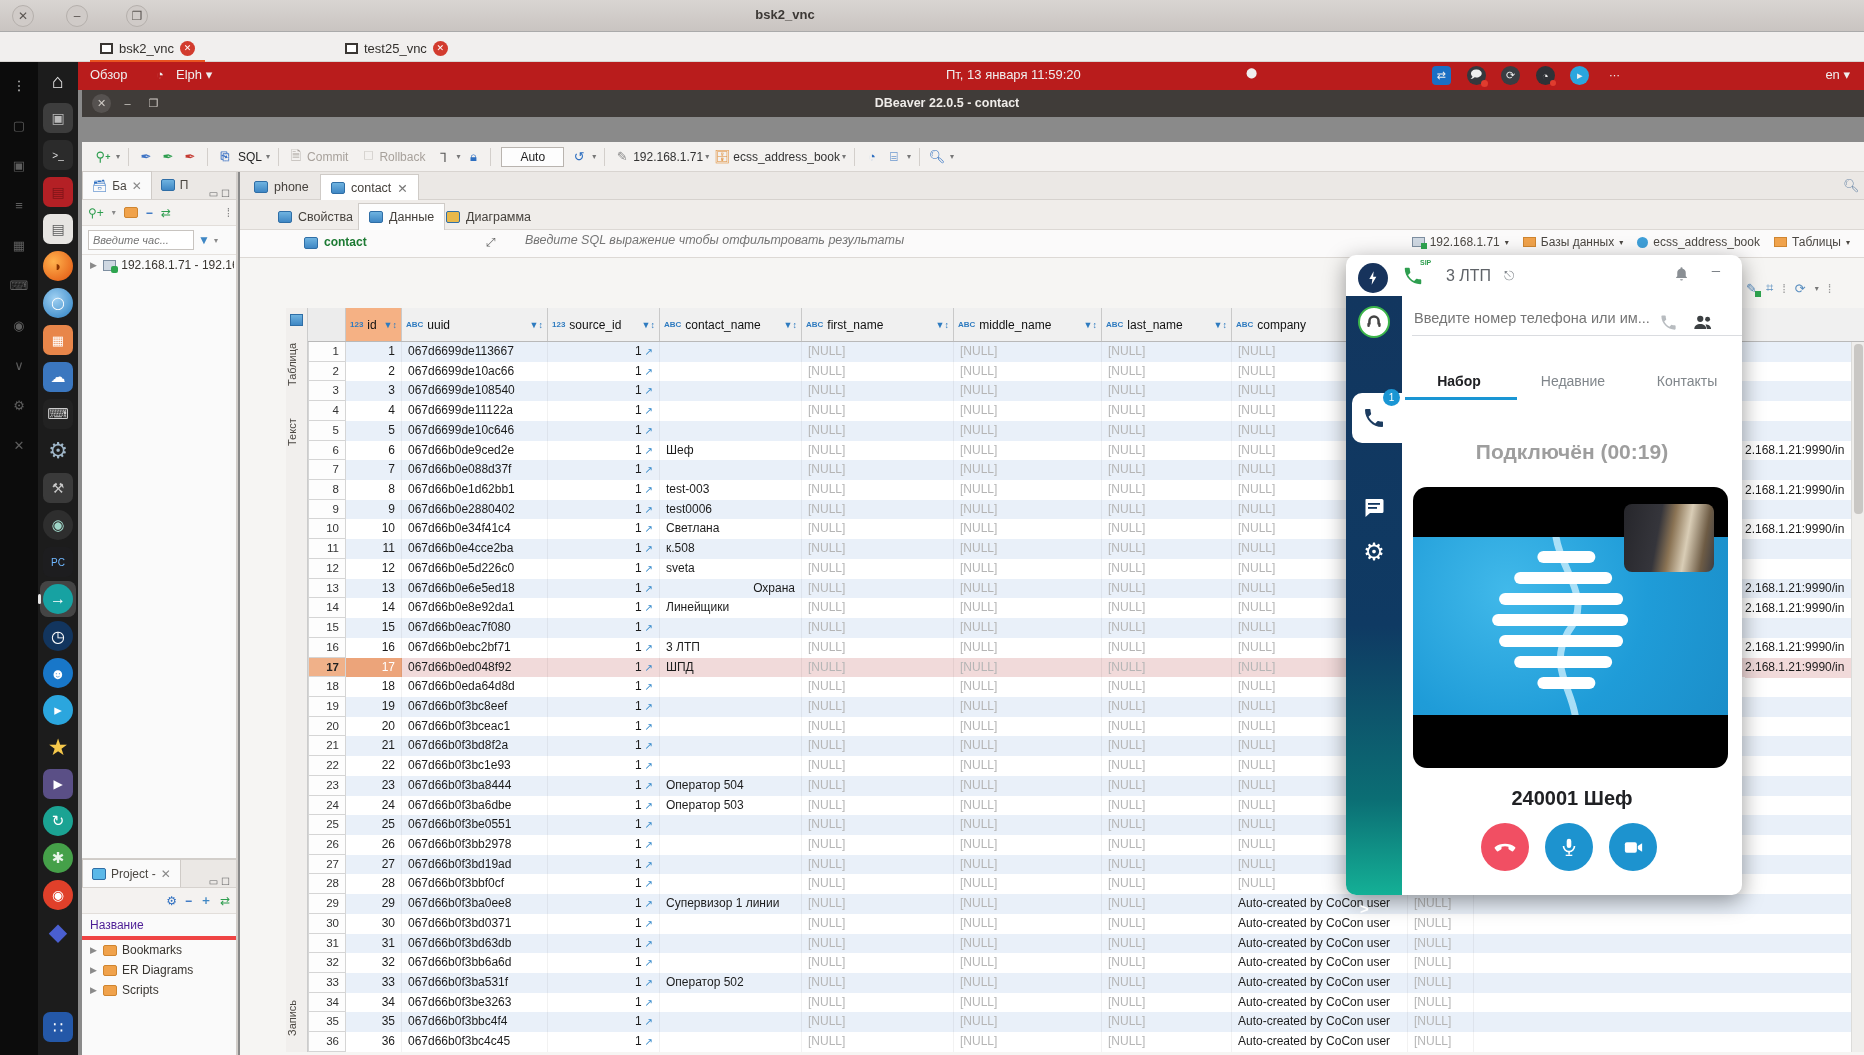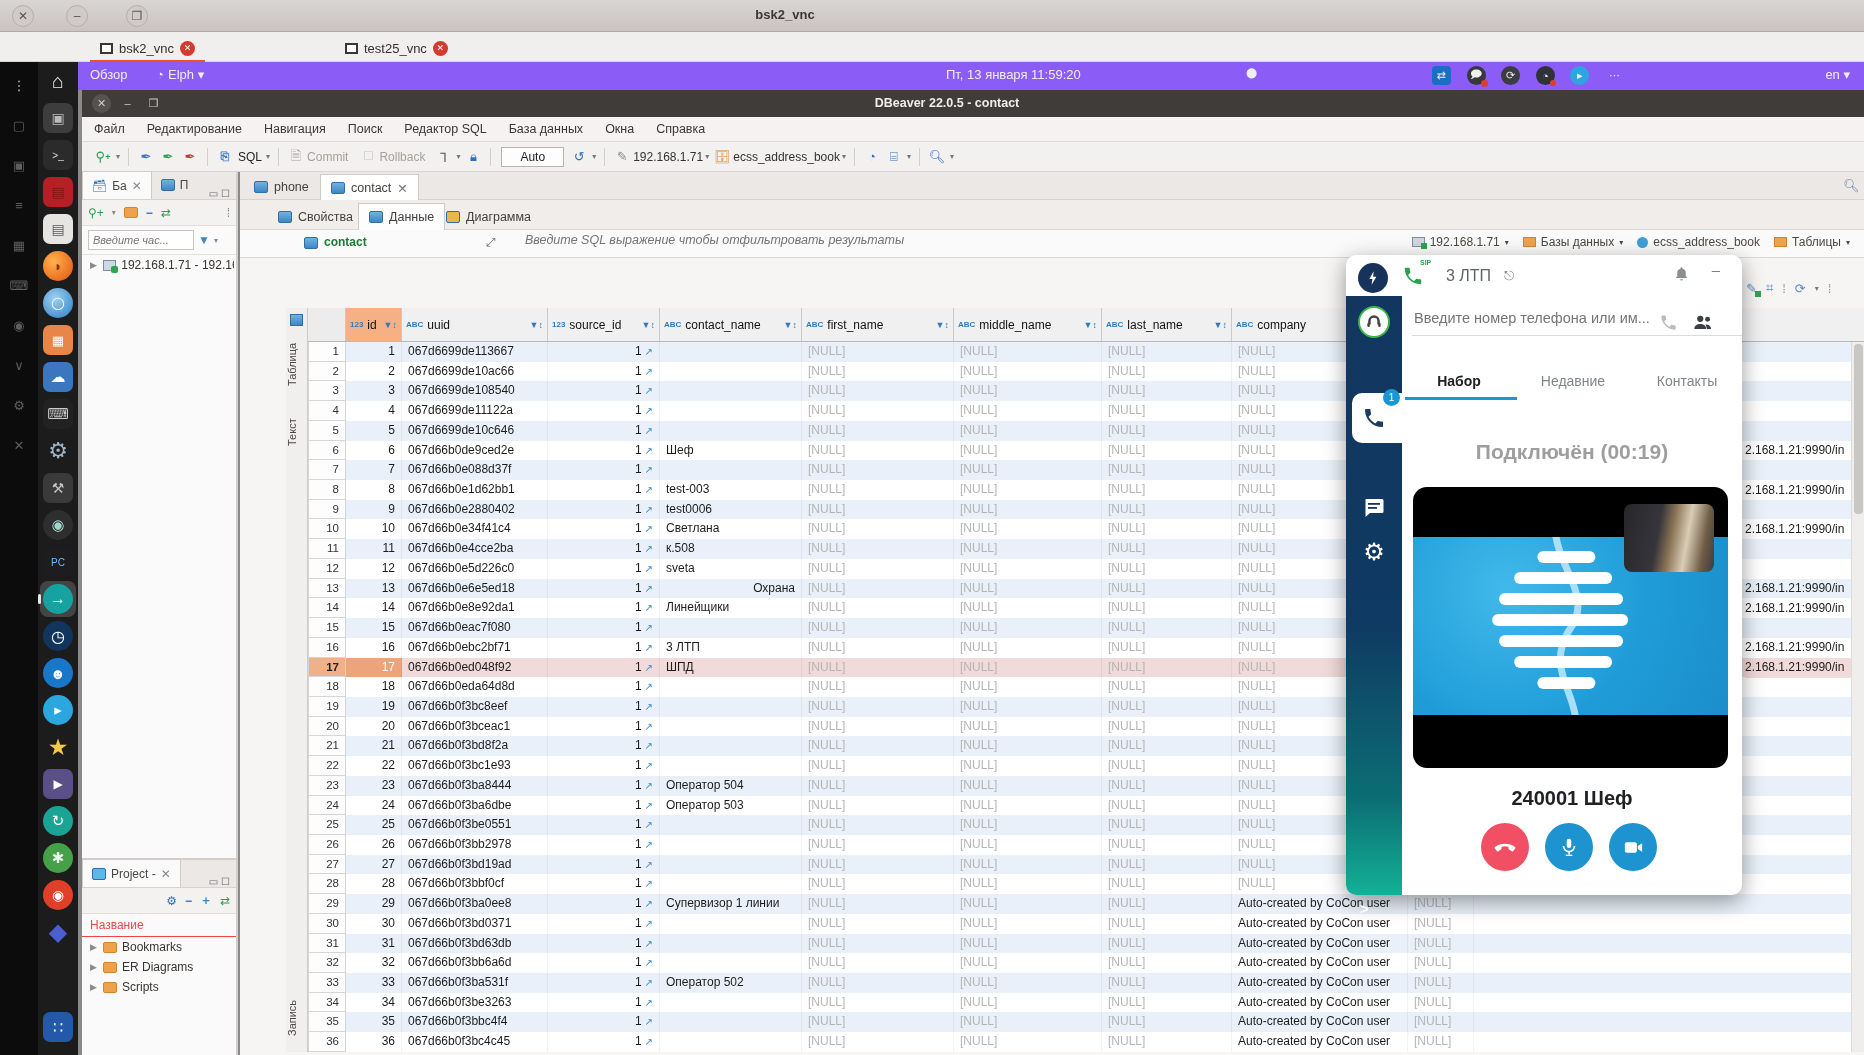--- a/index.html
+++ b/index.html
@@ -17,21 +17,21 @@
   .vnc-tab.active:after{content:"";position:absolute;left:0;right:0;bottom:-1px;height:3px;background:#e95420}
   
   #vnc-strip{left:0;top:62px;width:38px;height:993px;background:#0c0c0c}
   .strip-ic{position:absolute;left:0;width:38px;text-align:center;color:#5e5e5e;font-size:13px}
   #dock{left:38px;top:62px;width:40px;height:993px;background:#1c1c1c}
   .dock-item{position:absolute;left:5px;width:30px;height:30px;display:flex;align-items:center;justify-content:center;border-radius:7px;font-size:16px}
   .dock-item.circle{border-radius:50%}
   .dock-active-bg{position:absolute;left:2px;width:36px;height:36px;border-radius:8px;background:rgba(255,255,255,.18)}
   .dock-dot{position:absolute;left:0;width:3px;height:10px;border-radius:2px;background:#e6e6e6}
   
-  #topbar{left:78px;top:62px;width:1786px;height:28px;background:#8b5cf6;color:#efefef;font-size:13px}
+  #topbar{left:78px;top:62px;width:1786px;height:28px;background:#b91c1c;color:#efefef;font-size:13px}
   #topbar .tb{position:absolute;top:5px}
   .tray-ic{display:inline-flex;width:19px;height:19px;border-radius:4px;align-items:center;justify-content:center;font-size:11px;margin-left:12px;vertical-align:middle}
   
   #db-titlebar{left:82px;top:90px;width:1782px;height:27px;background:#403c39;color:#efece9}
   #db-title{position:absolute;top:6px;left:770px;width:190px;text-align:center;font-weight:bold;font-size:12.5px}
   .db-ctl{position:absolute;top:4px;width:19px;height:19px;border-radius:50%;text-align:center;line-height:18px;font-size:11px;color:#cfcac5}
   #db-menubar{left:82px;top:117px;width:1782px;height:25px;background:#f5f3f1;border-bottom:1px solid #dedad6;display:flex;align-items:center;gap:22px;padding-left:12px;font-size:12.5px;color:#3b3834}
   #db-toolbar{left:82px;top:142px;width:1782px;height:30px;background:#f3f1ef;border-bottom:1px solid #d8d4d0;display:flex;align-items:center;font-size:12px;color:#444;padding-left:10px}
   .ti{display:inline-flex;align-items:center;justify-content:center;min-width:20px;height:20px;margin:0 1px;font-size:13px}
   .tsep{width:1px;height:18px;background:#d3cfcb;margin:0 6px}
@@ -170,51 +170,41 @@
       <div class="dock-item circle" style="top: 744px; background: rgb(27, 163, 147); color: rgb(255, 255, 255); font-size: 15px;">↻</div>
       <div class="dock-item circle" style="top: 781px; background: rgb(69, 160, 73); color: rgb(232, 245, 233); font-size: 15px;">✱</div>
       <div class="dock-item circle" style="top: 818px; background: rgb(224, 64, 42); color: rgb(255, 255, 255); font-size: 14px;">◉</div>
       <div class="dock-item" style="top: 855px; background: transparent; color: rgb(74, 95, 208); font-size: 24px;">◆</div>
       <div class="dock-item" style="top: 950px; background: rgb(36, 88, 168); color: rgb(255, 255, 255); font-size: 16px;">∷</div>
     </div>
 
   <div class="abs" id="topbar">
     <span class="tb" style="left:12px">Обзор</span>
     <span class="tb" style="left:78px">◔</span>
-    <span class="tb" style="left:90px"><span>Elph</span> ▾</span>
+    <span class="tb" style="left:98px"><span>Elph</span> ▾</span>
     <span class="tb" style="left:868px">Пт, 13 января  11:59:20</span>
     <span class="tb" style="left:1168px;font-size:10px">⬤</span>
     <span class="tb" style="right:240px;top:4px">
       <span class="tray-ic" style="background:#1a6fc4">⇄</span>
       <span class="tray-ic" style="background:#35383d;border-radius:50%;position:relative">🗩<i style="position:absolute;right:-2px;bottom:-2px;width:7px;height:7px;border-radius:50%;background:#e03c2e"></i></span>
       <span class="tray-ic" style="background:#3a3d42;border-radius:50%">⟳</span>
       <span class="tray-ic" style="background:#2f3237;border-radius:50%;position:relative">◔<i style="position:absolute;right:-1px;bottom:-1px;width:6px;height:6px;border-radius:50%;background:#e03c2e"></i></span>
       <span class="tray-ic" style="background:#2ba6de;border-radius:50%">▸</span>
       <span class="tray-ic">⋯</span>
     </span>
     <span class="tb" style="right:14px"><span>en</span> ▾</span>
   </div>
 
   <div class="abs" id="db-titlebar">
     <div class="db-ctl" style="left:10px;background:#565250">✕</div>
     <div class="db-ctl" style="left:36px">–</div>
     <div class="db-ctl" style="left:62px">❐</div>
     <div id="db-title">DBeaver 22.0.5 - contact</div>
   </div>
 
-  <div class="abs" id="db-menubar">
-      <span>Файл</span>
-      <span>Редактирование</span>
-      <span>Навигация</span>
-      <span>Поиск</span>
-      <span>Редактор SQL</span>
-      <span>База данных</span>
-      <span>Окна</span>
-      <span>Справка</span>
-    </div>
 
   <div class="abs" id="db-toolbar">
     <span class="ti" style="color:#2e9e4f">⚲<b style="font-size:9px;color:#2e9e4f">+</b></span>
     <span class="tcaret">▾</span>
     <span class="tsep"></span>
     <span class="ti" style="color:#3f74c5">✒</span>
     <span class="ti" style="color:#2e9e4f">✒</span>
     <span class="ti" style="color:#c53b33">✒</span>
     <span class="tsep"></span>
     <span class="ti" style="color:#3f74c5;font-weight:bold;font-size:11px">⎘</span>
@@ -298,21 +288,21 @@
         <span>▭</span>
         <span>☐</span>
       </div>
     </div>
     <div id="proj-toolbar">
       <span style="margin-left:auto;color:#2e6fc0">⚙</span>
       <span style="color:#2e6fc0;font-weight:bold">−</span>
       <span style="color:#3f87c4;font-weight:bold">＋</span>
       <span style="color:#2e9e4f">⇄</span>
     </div>
-    <div style="padding:4px 8px;color:#ef4444;font-size:12px;border-bottom:1px solid #ef4444">Название</div>
+    <div style="padding:4px 8px;color:#4c1d95;font-size:12px;border-bottom:4px solid #ef4444">Название</div>
     <div id="proj-items">
         <div class="tree-item">
           <span class="tw">▶</span>
           <span class="folder"></span>
           <span>Bookmarks</span>
         </div>
         <div class="tree-item">
           <span class="tw">▶</span>
           <span class="folder"></span>
           <span>ER Diagrams</span>

